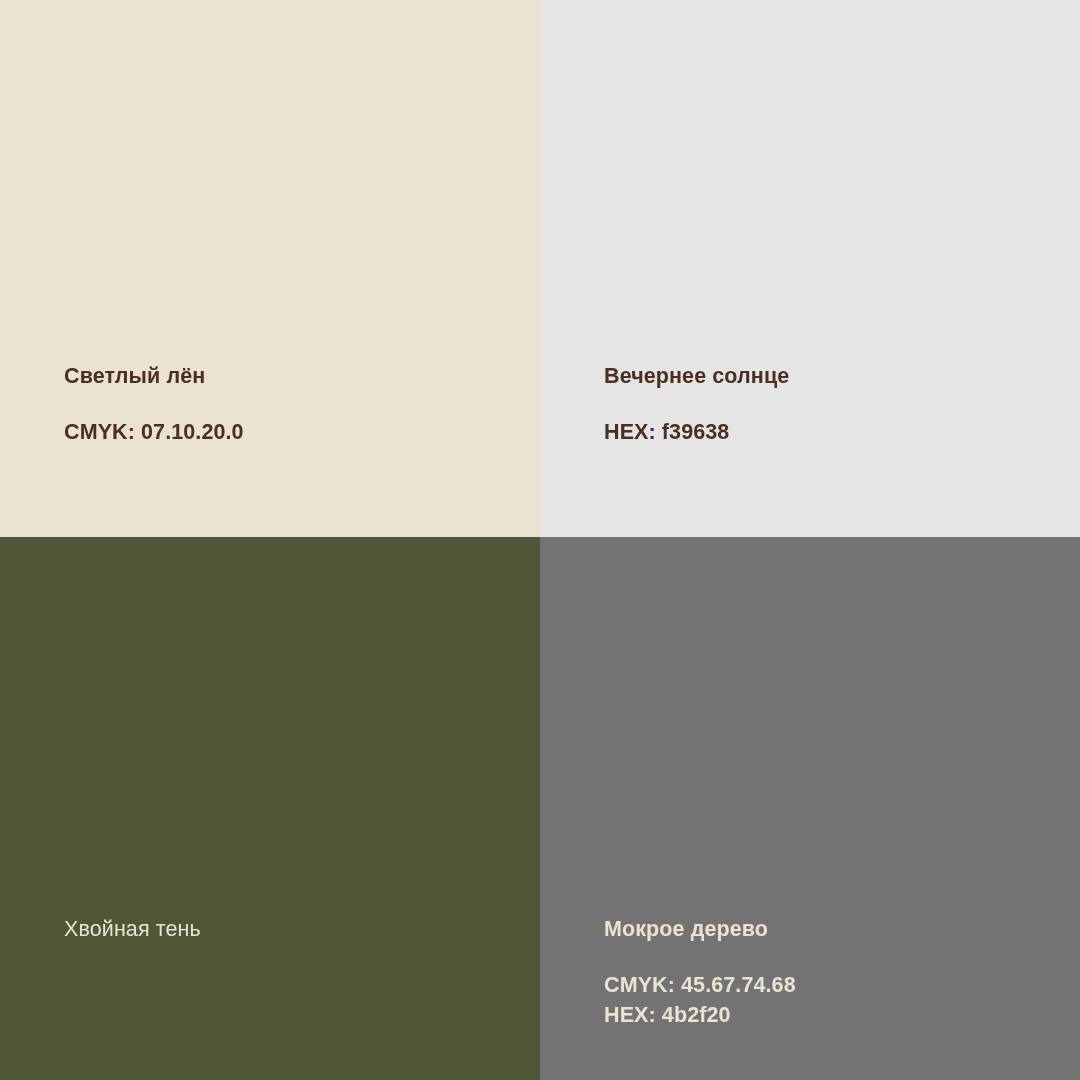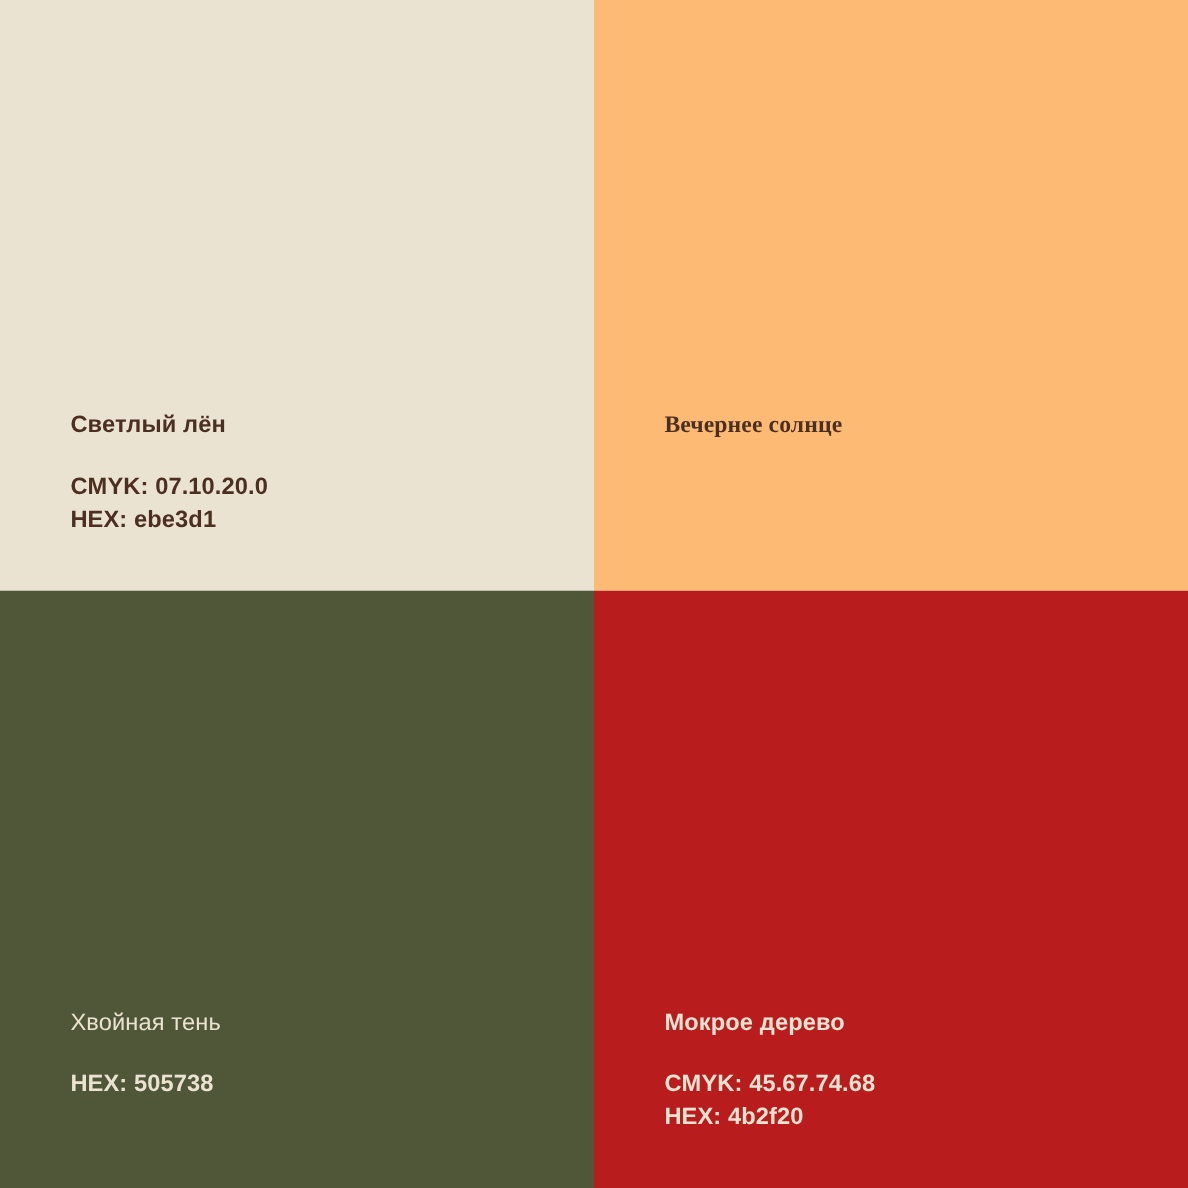--- a/index.html
+++ b/index.html
@@ -31,21 +31,21 @@
   }
 
   
   .swatch-caption {
     position: absolute;
     left: 64px;
   }
 
   
   .swatch--top .swatch-caption {
-    top: 373px;
+    top: 363px;
   }
 
   
   .swatch--bottom .swatch-caption {
     top: 379px;
   }
 
   .swatch-title {
     margin: 0;
     font-size: 21.5px;
@@ -69,52 +69,51 @@
   .swatch-spec {
     font-size: 21.5px;
     font-weight: 700;
     line-height: 30px;
     letter-spacing: 0.1px;
     white-space: nowrap;
   }
 
   
   .swatch--linen   { background: #ebe3d1; color: #4b2f20; }
-  .swatch--sun     { background: #fdba74; color: #4b2f20; font-family: Liberation Serif, serif; }
+  .swatch--sun     { background: #e5e5e5; color: #4b2f20; }
   .swatch--conifer { background: #505738; color: #ebe3d1; padding-left: 34px; }
-  .swatch--wood    { background: #b91c1c; color: #ebe3d1; }
+  .swatch--wood    { background: #737373; color: #ebe3d1; }
 </style>
 </head>
 <body>
 
 <div class="palette">
 
   <section class="swatch swatch--top swatch--linen">
     <div class="swatch-caption">
       <h2 class="swatch-title">Светлый лён</h2>
       <ul class="swatch-specs">
         <li class="swatch-spec">CMYK: 07.10.20.0</li>
-        <li class="swatch-spec">HEX: ebe3d1</li>
       </ul>
     </div>
   </section>
 
   <section class="swatch swatch--top swatch--sun">
     <div class="swatch-caption">
       <h2 class="swatch-title">Вечернее солнце</h2>
       <ul class="swatch-specs">
+        <li class="swatch-spec">HEX: f39638</li>
       </ul>
     </div>
   </section>
 
   <section class="swatch swatch--bottom swatch--conifer">
     <div class="swatch-caption">
       <h2 class="swatch-title swatch-title--light">Хвойная тень</h2>
       <ul class="swatch-specs">
-        <li class="swatch-spec">HEX: 505738</li>
       </ul>
     </div>
   </section>
 
   <section class="swatch swatch--bottom swatch--wood">
     <div class="swatch-caption">
       <h2 class="swatch-title">Мокрое дерево</h2>
       <ul class="swatch-specs">
         <li class="swatch-spec">CMYK: 45.67.74.68</li>
         <li class="swatch-spec">HEX: 4b2f20</li>

